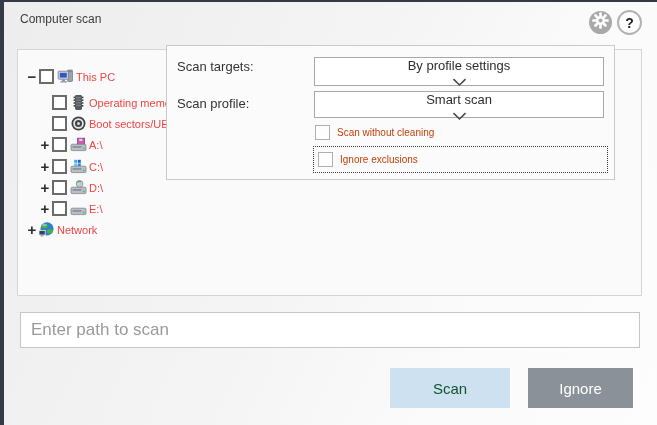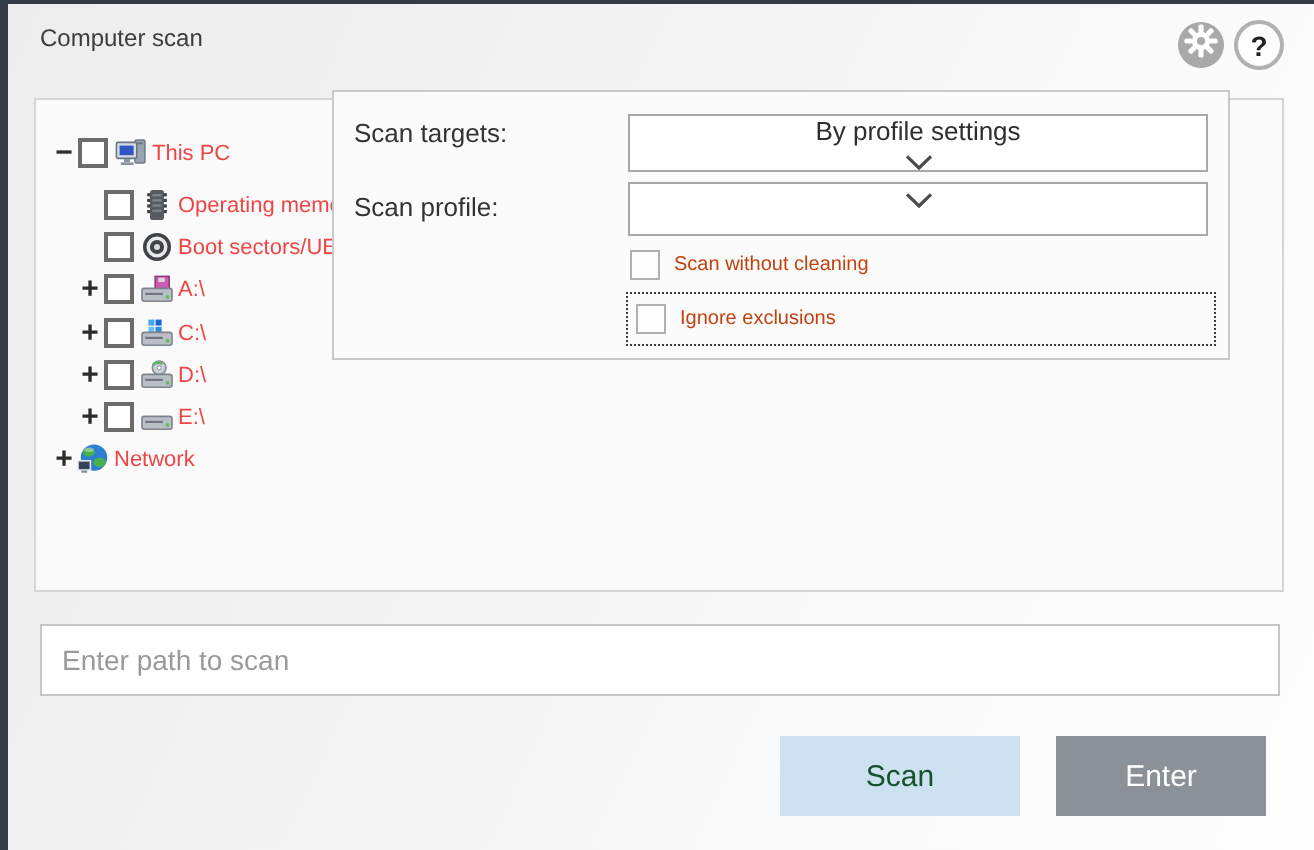--- a/index.html
+++ b/index.html
@@ -29,21 +29,21 @@
     box-sizing:border-box;display:flex;align-items:center;padding:0 8px;cursor:pointer;flex-direction:column;}
   .dd-value{flex:1;font-size:13px;color:#2e2e2e;}
   .cb-row{position:absolute;display:flex;align-items:center;}
   .ocb{width:15px;height:15px;background:#fdfdfd;border:1px solid #b0b0b0;box-sizing:border-box;
     margin-right:7px;flex:0 0 auto;cursor:pointer;}
   .cb-label{font-size:10px;color:#c2410c;}
   .focus-rect{position:absolute;left:146px;top:100px;width:295px;height:27px;
     border:1px dotted #3c3c3c;box-sizing:border-box;display:flex;align-items:center;padding-left:4px;}
   .path-input{position:absolute;left:20px;top:312px;width:620px;height:36px;box-sizing:border-box;
     border:1px solid #c6c6c6;background:#fff;font-family:"Liberation Sans",sans-serif;
-    font-size:14px;color:#444;padding:0 10px;outline:none;}
+    font-size:17px;color:#444;padding:0 10px;outline:none;}
   .path-input::placeholder{color:#9a9a9a;}
   .btn{position:absolute;top:368px;height:40px;border:none;font-family:"Liberation Sans",sans-serif;
     font-size:15px;color:#14532d;cursor:pointer;}
   .btn-scan{left:390px;width:120px;background:#cde1f1;}
   .btn-cancel{left:528px;width:105px;background:#8b9199;color:#ffffff;}
 </style>
 </head>
 <body>
 
 <div class="window">
@@ -216,20 +216,21 @@
       <span class="dd-value">By profile settings</span>
       <span>
         <svg width="15" height="9" viewBox="0 0 15 9">
             <path d="M1.5 1.2l6 5.8 6-5.8" fill="none" stroke="#4a4a4a" stroke-width="1.6"></path>
           </svg>
       </span>
     </div>
 
     <div class="opt-label" style="top:50px;">Scan profile:</div>
     <div class="dropdown" style="top:45px;height:27px;">
+      <span class="dd-value">Smart scan</span>
       <span>
         <svg width="15" height="9" viewBox="0 0 15 9">
             <path d="M1.5 1.2l6 5.8 6-5.8" fill="none" stroke="#4a4a4a" stroke-width="1.6"></path>
           </svg>
       </span>
     </div>
 
     <div class="cb-row" style="left:148px;top:79px;">
       <span class="ocb"></span>
       <span class="cb-label">Scan without cleaning</span>
@@ -237,14 +238,14 @@
 
     <div class="focus-rect">
       <span class="ocb"></span>
       <span class="cb-label">Ignore exclusions</span>
     </div>
   </div>
 
   <input class="path-input" type="text" placeholder="Enter path to scan" style="">
 
   <button class="btn btn-scan">Scan</button>
-  <button class="btn btn-cancel">Enter</button>
+  <button class="btn btn-cancel">Ignore</button>
 </div>
 
 </body></html>

